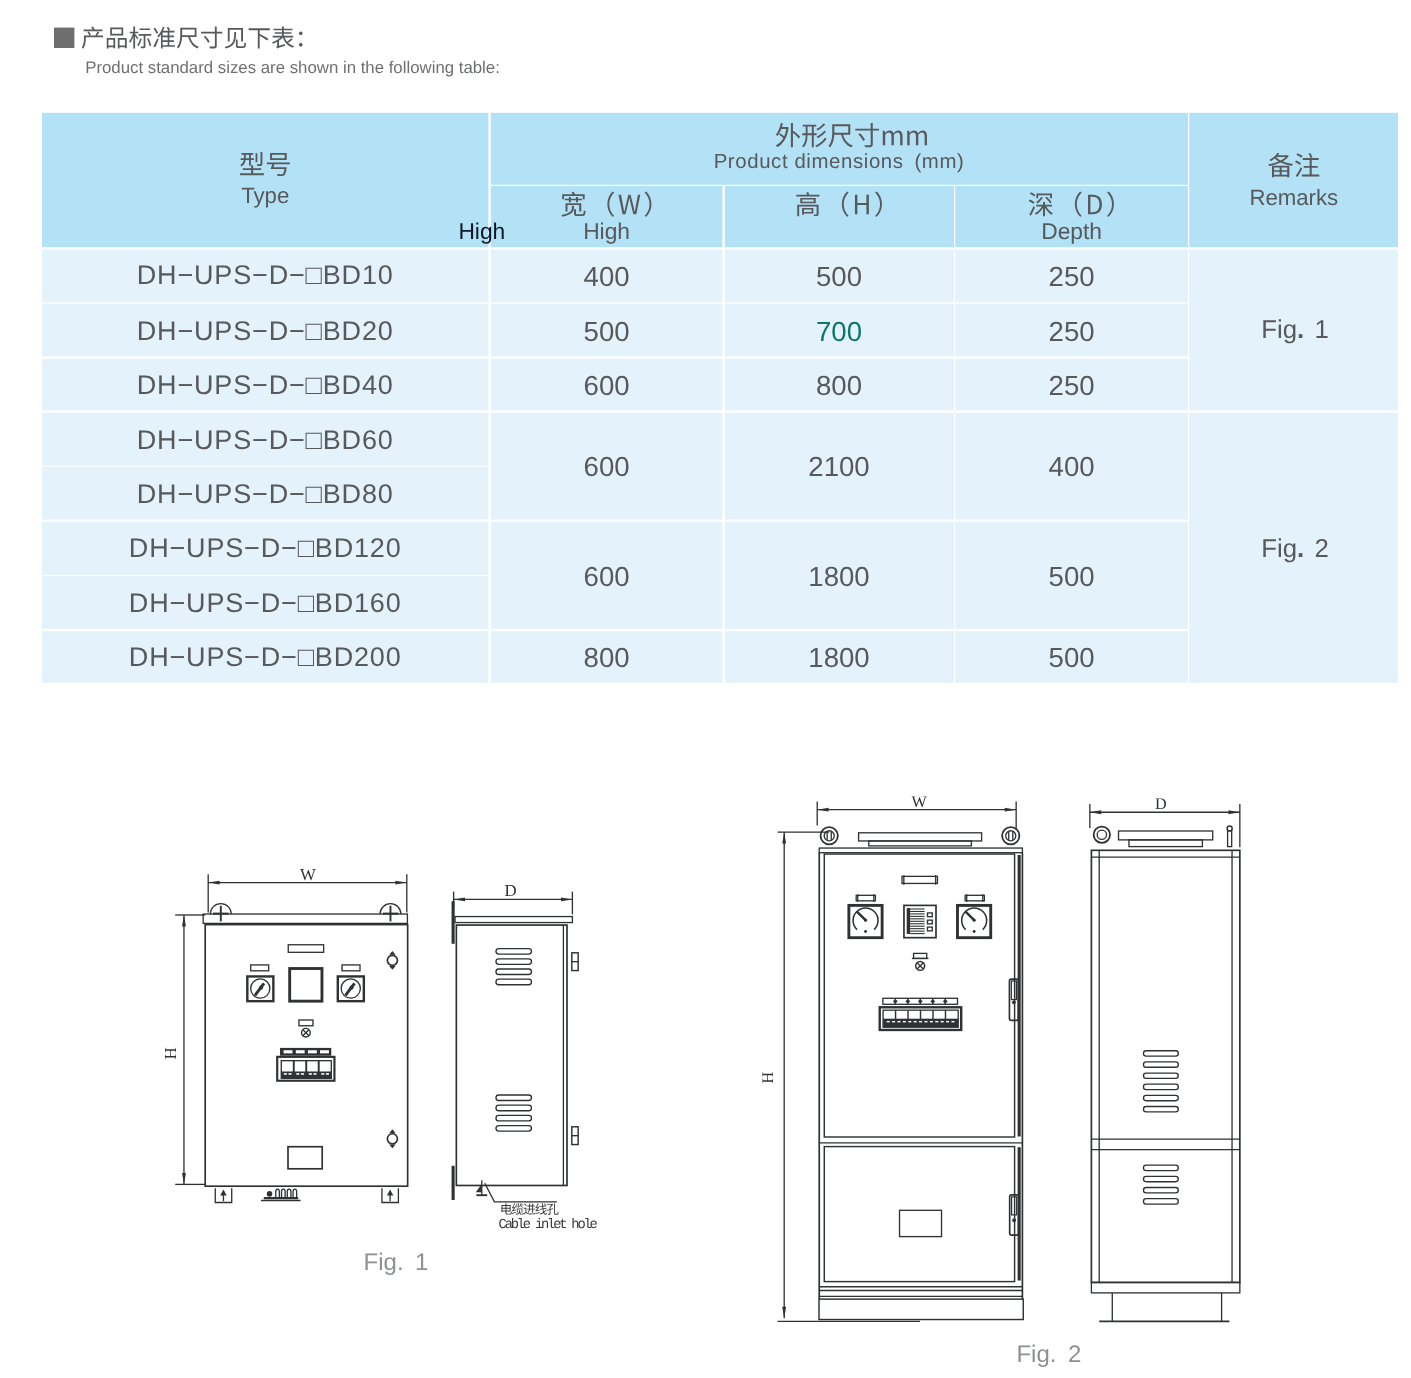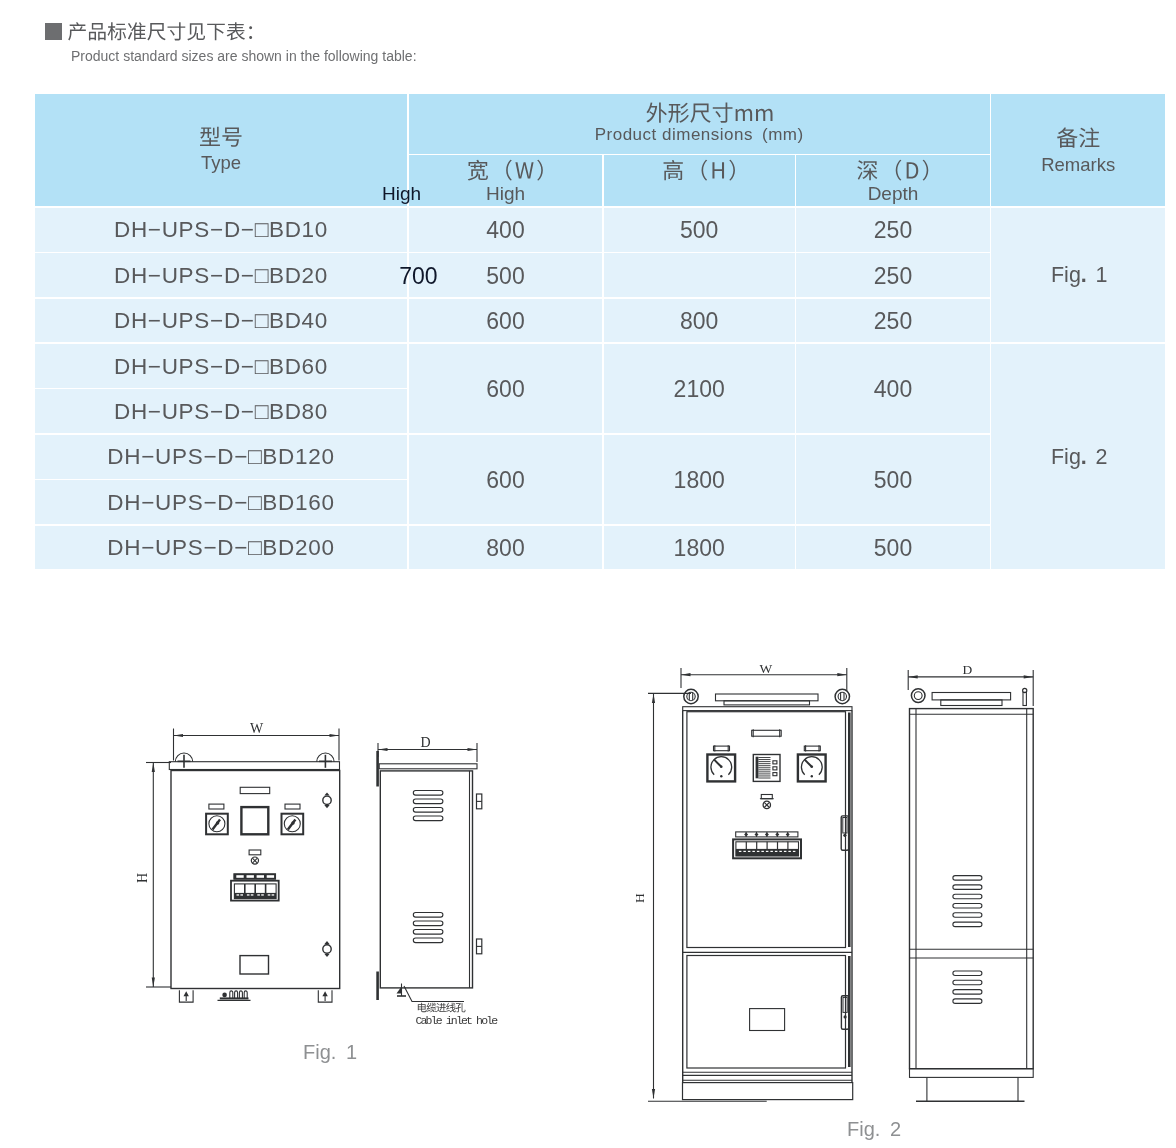--- a/index.html
+++ b/index.html
@@ -113,21 +113,21 @@
 <div class="t" style="left:205.5px;top:307.9px;width:600px;text-align:center;font-size:23px;color:#58595b;">600</div>
 
 <div class="t" style="left:205.5px;top:376.0px;width:600px;text-align:center;font-size:23px;color:#58595b;">600</div>
 
 <div class="t" style="left:205.5px;top:466.8px;width:600px;text-align:center;font-size:23px;color:#58595b;">600</div>
 
 <div class="t" style="left:205.5px;top:534.9px;width:600px;text-align:center;font-size:23px;color:#58595b;">800</div>
 
 <div class="t" style="left:399.2px;top:217.1px;width:600px;text-align:center;font-size:23px;color:#58595b;">500</div>
 
-<div class="t" style="left:399.2px;top:262.5px;width:600px;text-align:left;font-size:23px;color:#0f172a;">700</div>
+<div class="t" style="left:399.2px;top:262.5px;width:600px;text-align:center;font-size:23px;color:#0f766e;">700</div>
 
 <div class="t" style="left:399.2px;top:307.9px;width:600px;text-align:center;font-size:23px;color:#58595b;">800</div>
 
 <div class="t" style="left:399.2px;top:376.0px;width:600px;text-align:center;font-size:23px;color:#58595b;">2100</div>
 
 <div class="t" style="left:399.2px;top:466.8px;width:600px;text-align:center;font-size:23px;color:#58595b;">1800</div>
 
 <div class="t" style="left:399.2px;top:534.9px;width:600px;text-align:center;font-size:23px;color:#58595b;">1800</div>
 
 <div class="t" style="left:593.0px;top:217.1px;width:600px;text-align:center;font-size:23px;color:#58595b;">250</div>

